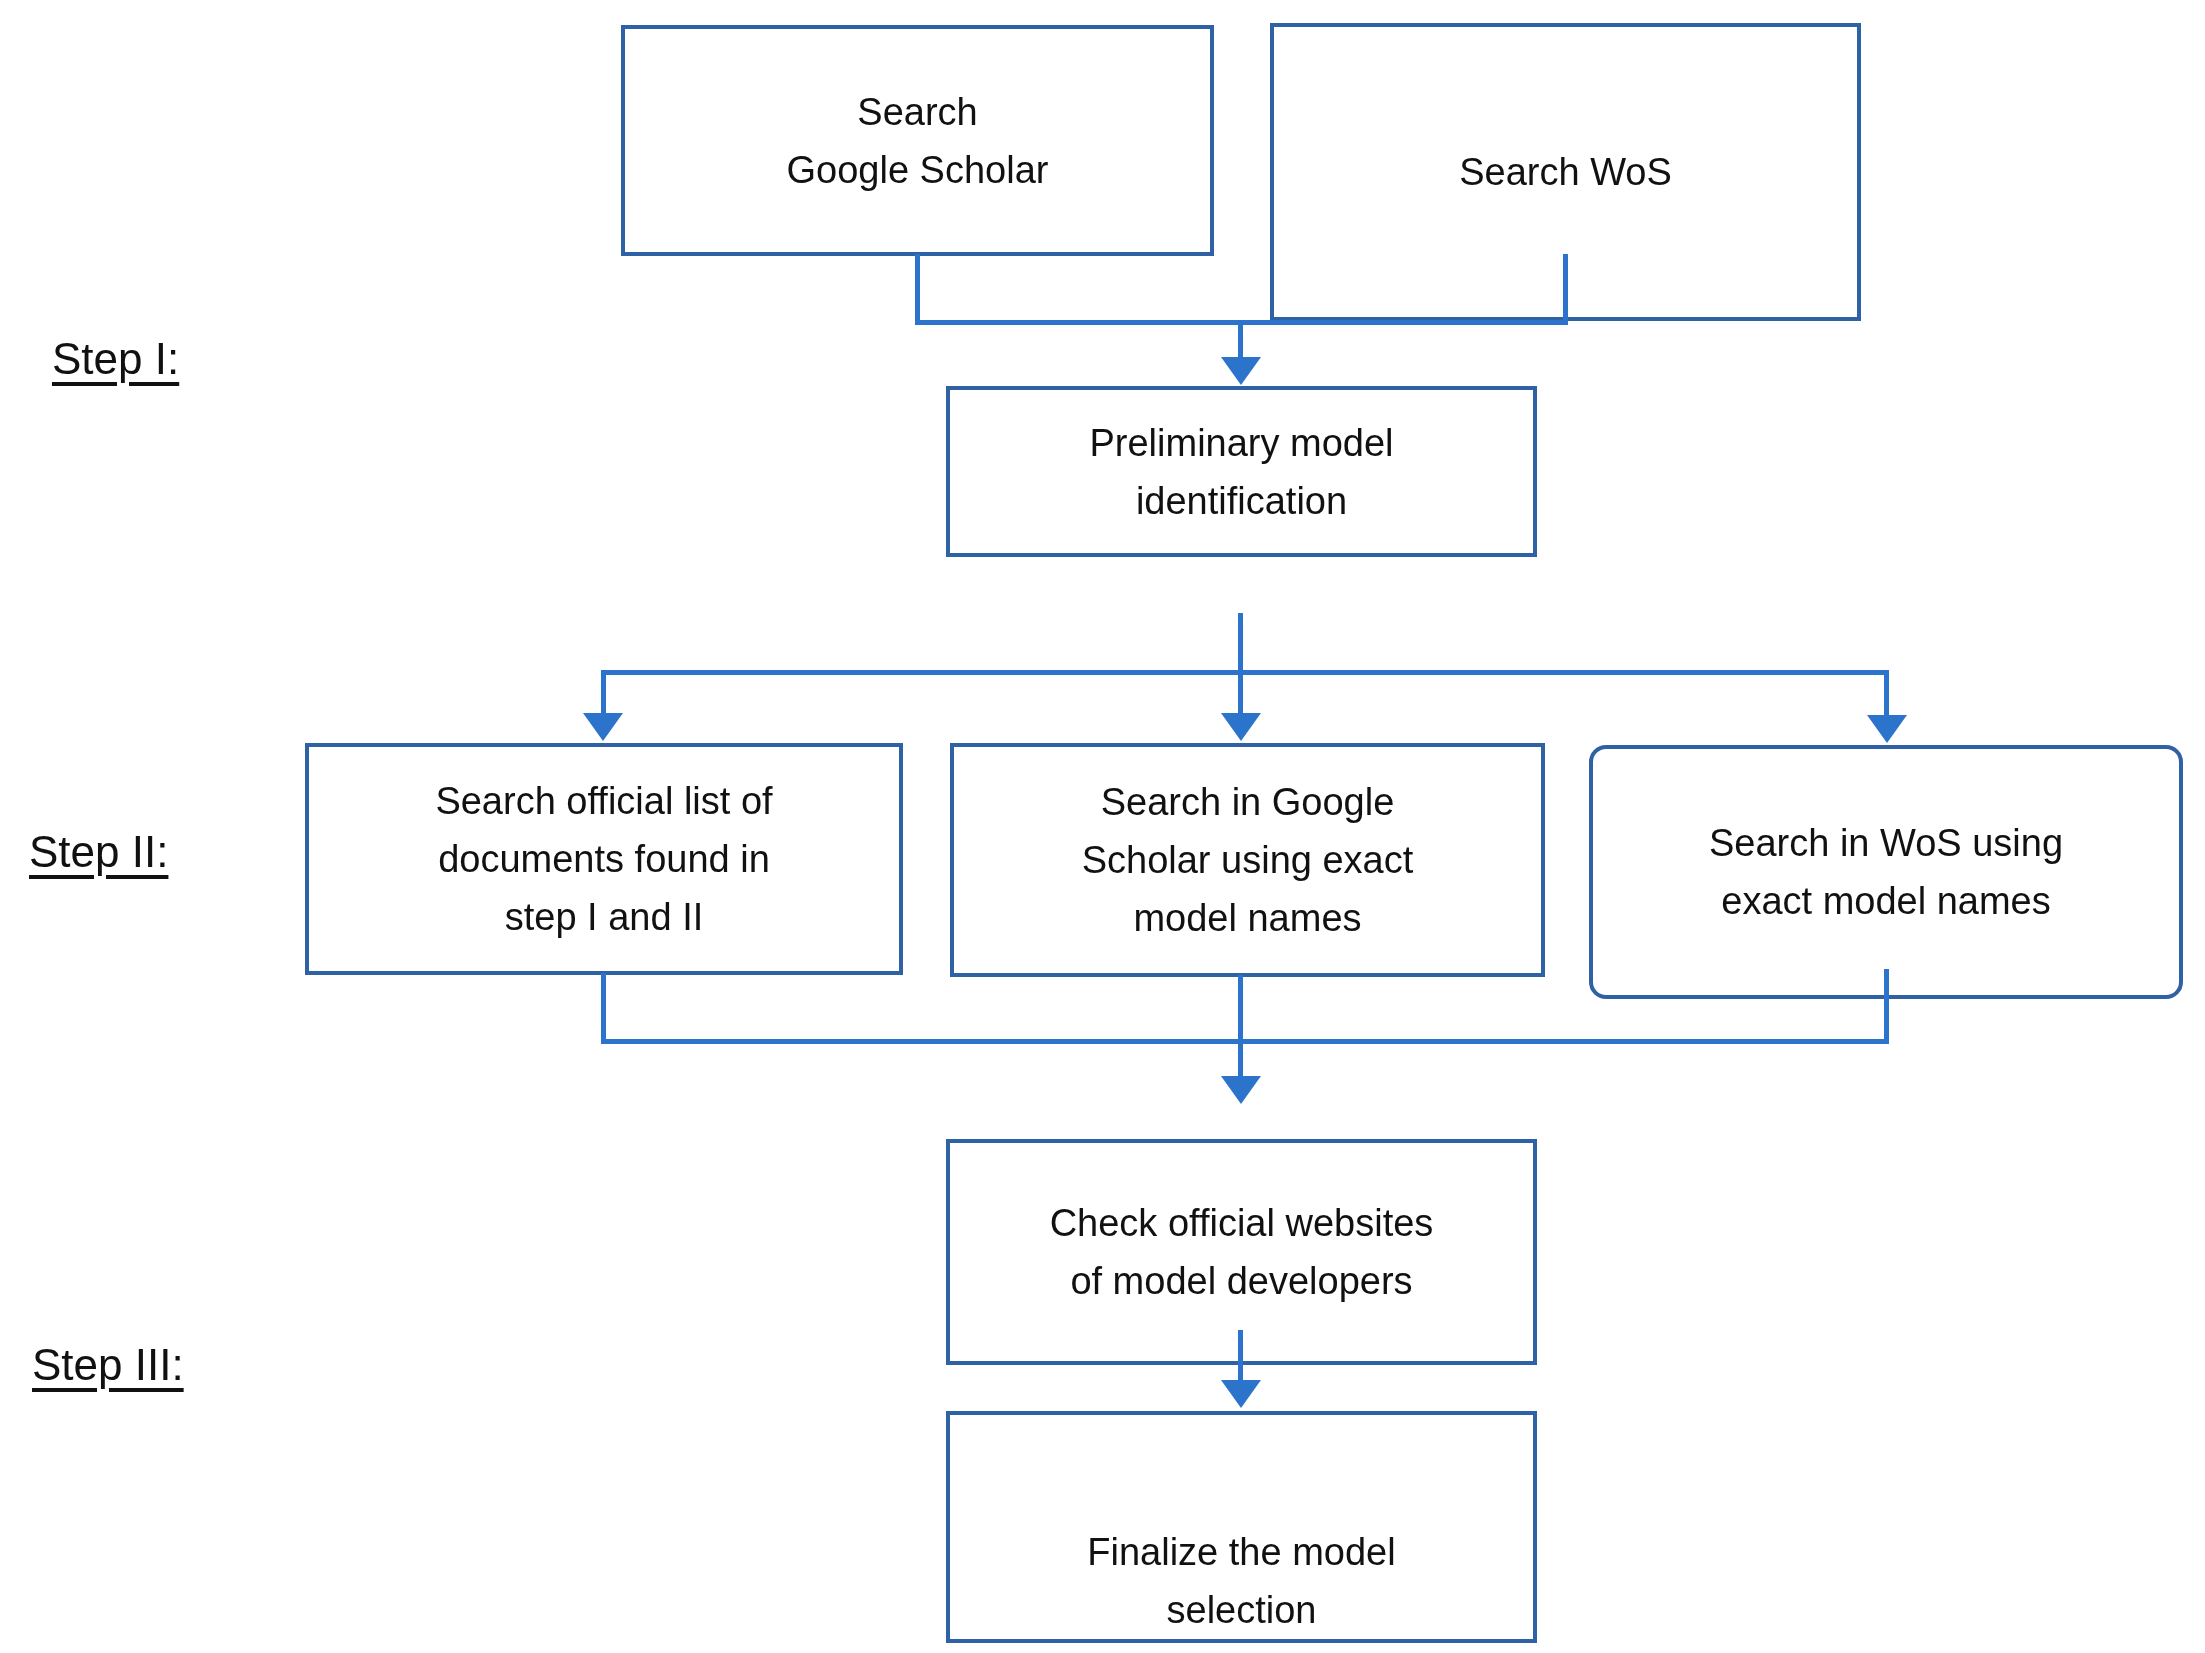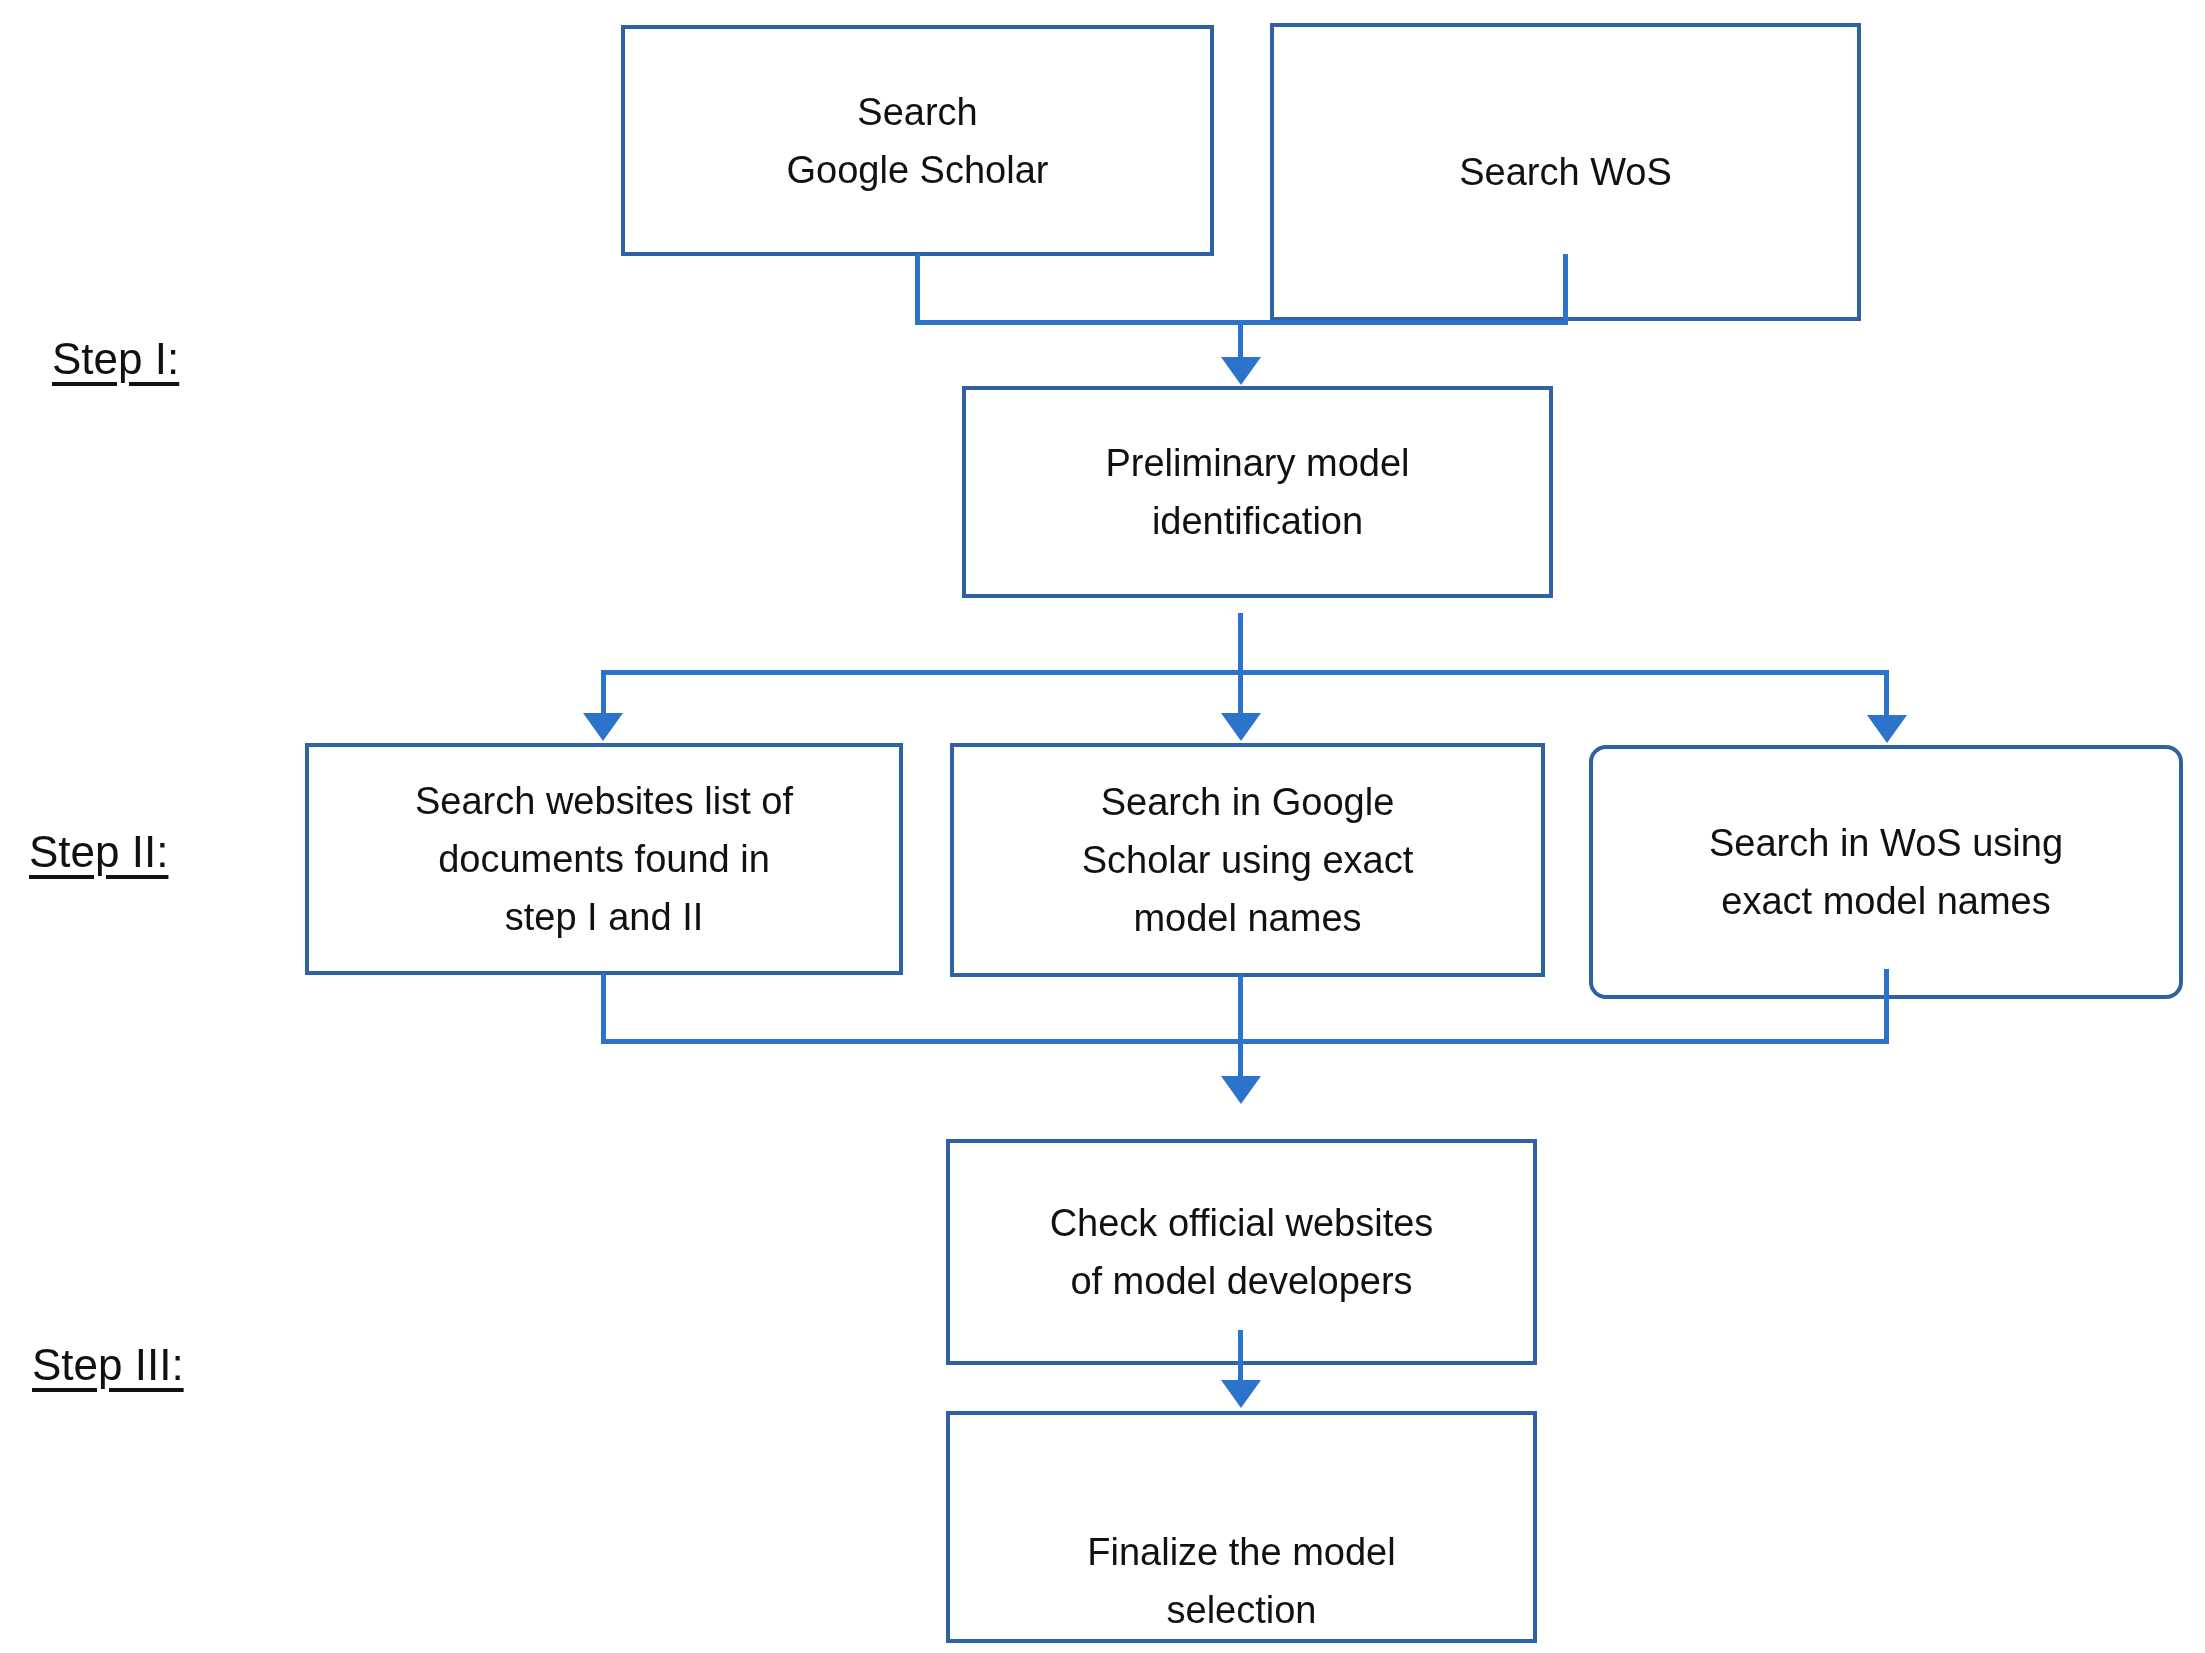--- a/index.html
+++ b/index.html
@@ -73,36 +73,36 @@
   <div class="node" style="left:1270px; top:23px; width:591px; height:298px;">
     <span class="node-label">Search WoS</span>
   </div>
 
   <div class="v-line" style="left:915px; top:254px; height:71px;"></div>
   <div class="v-line" style="left:1563px; top:254px; height:71px;"></div>
   <div class="h-line" style="left:915px; top:320px; width:653px;"></div>
   <div class="v-line" style="left:1238px; top:320px; height:41px;"></div>
   <div class="arrow-head" style="left:1221px; top:357px;"></div>
 
-  <div class="node" style="left:946px; top:386px; width:591px; height:212px;margin-left:16px;">
+  <div class="node" style="left:946px; top:386px; width:591px; height:171px;">
     <span class="node-label">Preliminary model
 identification</span>
   </div>
 
   <div class="v-line" style="left:1238px; top:613px; height:62px;"></div>
   <div class="h-line" style="left:601px; top:670px; width:1288px;"></div>
   <div class="v-line" style="left:601px; top:670px; height:46px;"></div>
   <div class="arrow-head" style="left:583px; top:713px;"></div>
   <div class="v-line" style="left:1238px; top:670px; height:46px;"></div>
   <div class="arrow-head" style="left:1221px; top:713px;"></div>
   <div class="v-line" style="left:1884px; top:670px; height:48px;"></div>
   <div class="arrow-head" style="left:1867px; top:715px;"></div>
 
   <div class="node" style="left:305px; top:743px; width:598px; height:232px;">
-    <span class="node-label">Search websites list of
+    <span class="node-label">Search official list of
 documents found in
 step I and II</span>
   </div>
   <div class="node" style="left:950px; top:743px; width:595px; height:234px;">
     <span class="node-label">Search in Google
 Scholar using exact
 model names</span>
   </div>
   <div class="node" style="left:1589px; top:745px; width:594px; height:254px;border-radius:17px;">
     <span class="node-label">Search in WoS using

